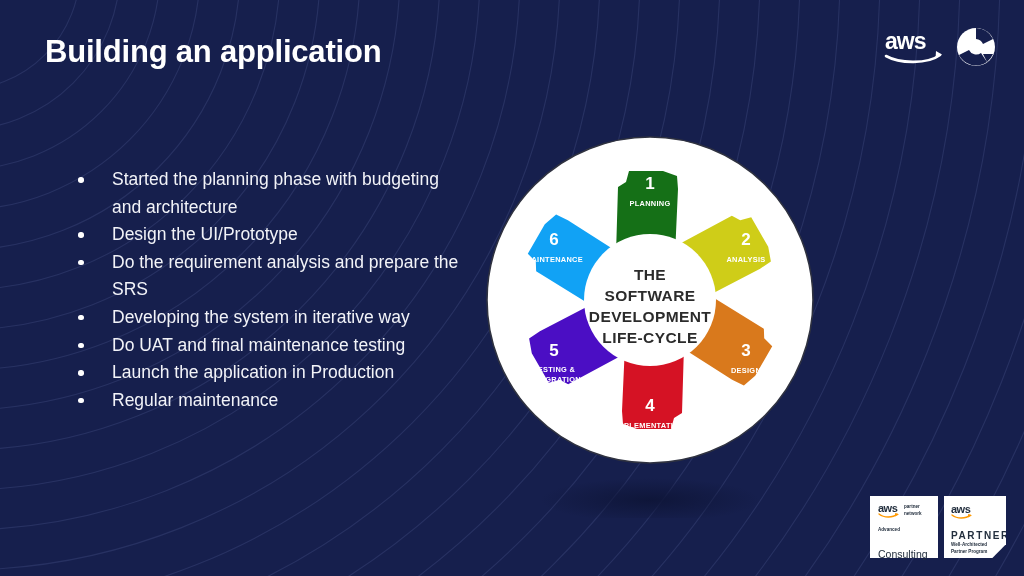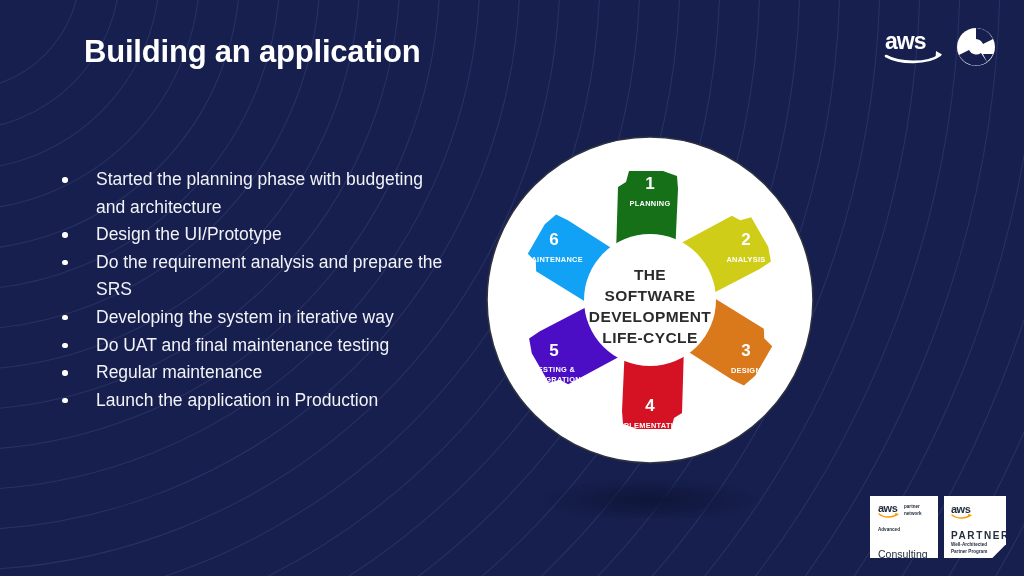--- a/index.html
+++ b/index.html
@@ -35,27 +35,26 @@
   #title {
     position: absolute;
     left: 45px;
     top: 34px;
     z-index: 5;
     color: #ffffff;
     font-size: 31px;
     font-weight: bold;
     letter-spacing: -0.2px;
     white-space: nowrap;
-    margin-left: 39px;
   }
 
   
   #bullet-list {
     position: absolute;
-    left: 52px;
+    left: 68px;
     top: 166px;
     width: 400px;
     z-index: 5;
     margin: 0;
     padding: 0;
     list-style: none;
   }
   .bullet-item {
     position: relative;
     color: #f2f3f8;
@@ -241,25 +240,25 @@
     <li class="bullet-item">
       <span class="bullet-dot"></span>
       <span>Developing the system in iterative way</span>
     </li>
     <li class="bullet-item">
       <span class="bullet-dot"></span>
       <span>Do UAT and final maintenance testing</span>
     </li>
     <li class="bullet-item">
       <span class="bullet-dot"></span>
+      <span>Launch the application in Production</span>
+    </li>
+    <li class="bullet-item">
+      <span class="bullet-dot"></span>
       <span>Regular maintenance</span>
-    </li>
-    <li class="bullet-item">
-      <span class="bullet-dot"></span>
-      <span>Launch the application in Production</span>
     </li>
   </ul>
 
   <div id="aws-logo">
     <svg width="62" height="36" viewBox="0 0 62 36" xmlns="http://www.w3.org/2000/svg">
       <text x="1" y="20" font-family="Liberation Sans, sans-serif" font-size="23" font-weight="bold" fill="#ffffff" letter-spacing="-1">aws</text>
       <path d="M2 27 C16 35, 44 35, 56 26" stroke="#ffffff" stroke-width="2.6" fill="none" stroke-linecap="round"></path>
       <path d="M52 22 L58 25.5 L51.5 29.5 Z" fill="#ffffff"></path>
     </svg>
     <svg width="40" height="40" viewBox="0 0 40 40" xmlns="http://www.w3.org/2000/svg">

